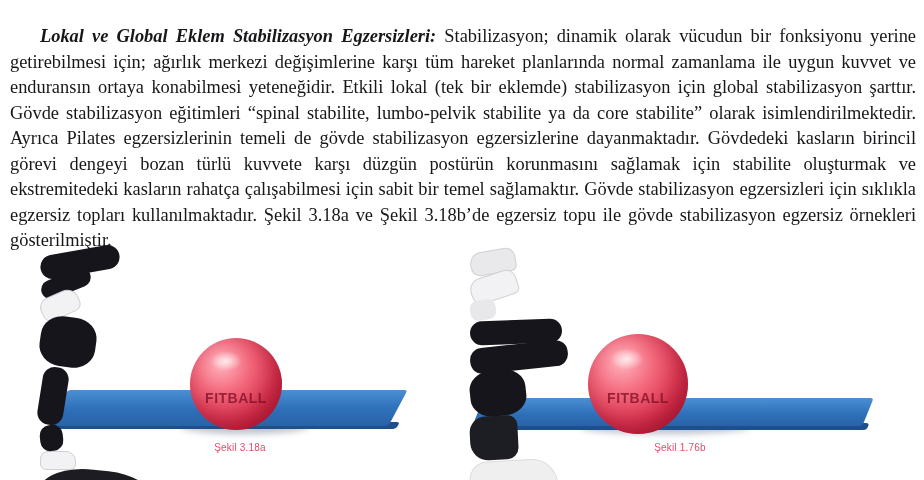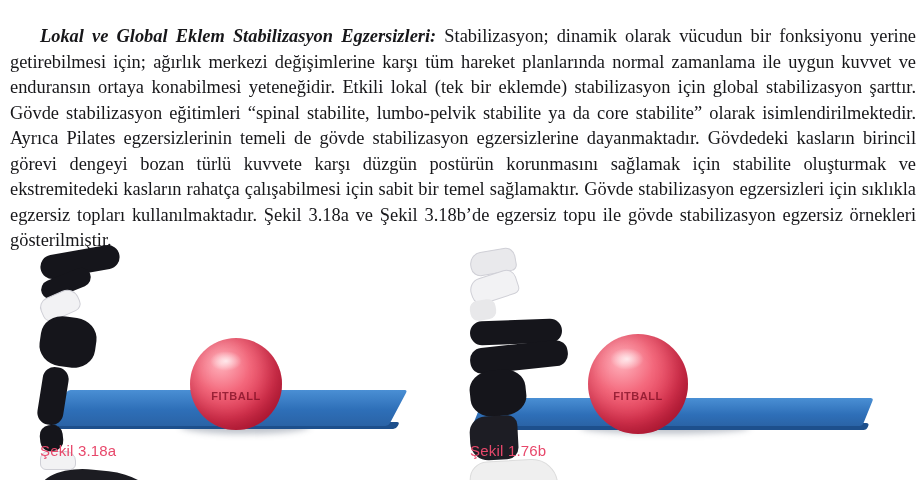--- a/index.html
+++ b/index.html
@@ -59,22 +59,23 @@
     position: absolute;
     top: 0;
   }
   .figure-a { left: 40px;  width: 400px; }
   .figure-b { left: 470px; width: 420px; }
 
   .caption {
     position: absolute;
     top: 192px;
     width: 100%;
+    text-align: center;
     font-family: "Liberation Sans", sans-serif;
-    font-size: 15px;
+    font-size: 10px;
     color: #e8486b;
     letter-spacing: .2px;
   }
 
   
   .mat {
     position: absolute;
     border-radius: 3px;
   }
   .mat-a {
@@ -126,21 +127,21 @@
     height: 22%;
     border-radius: 50%;
     background: radial-gradient(ellipse at center, rgba(255,255,255,.75) 0%, rgba(255,255,255,0) 70%);
   }
   .ball-logo {
     position: absolute;
     left: 50%;
     top: 56%;
     transform: translateX(-50%);
     font-family: "Liberation Sans", sans-serif;
-    font-size: 11px;
+    font-size: 14px;
     font-weight: bold;
     color: #7d0c22;
     letter-spacing: .5px;
     opacity: .75;
   }
   .ball-a { left: 150px; top: 88px; width: 92px; height: 92px; }
   .ball-b { left: 118px; top: 84px; width: 100px; height: 100px; }
 
   .pA-torso {
     left: 150px; top: 64px; width: 110px; height: 52px;

